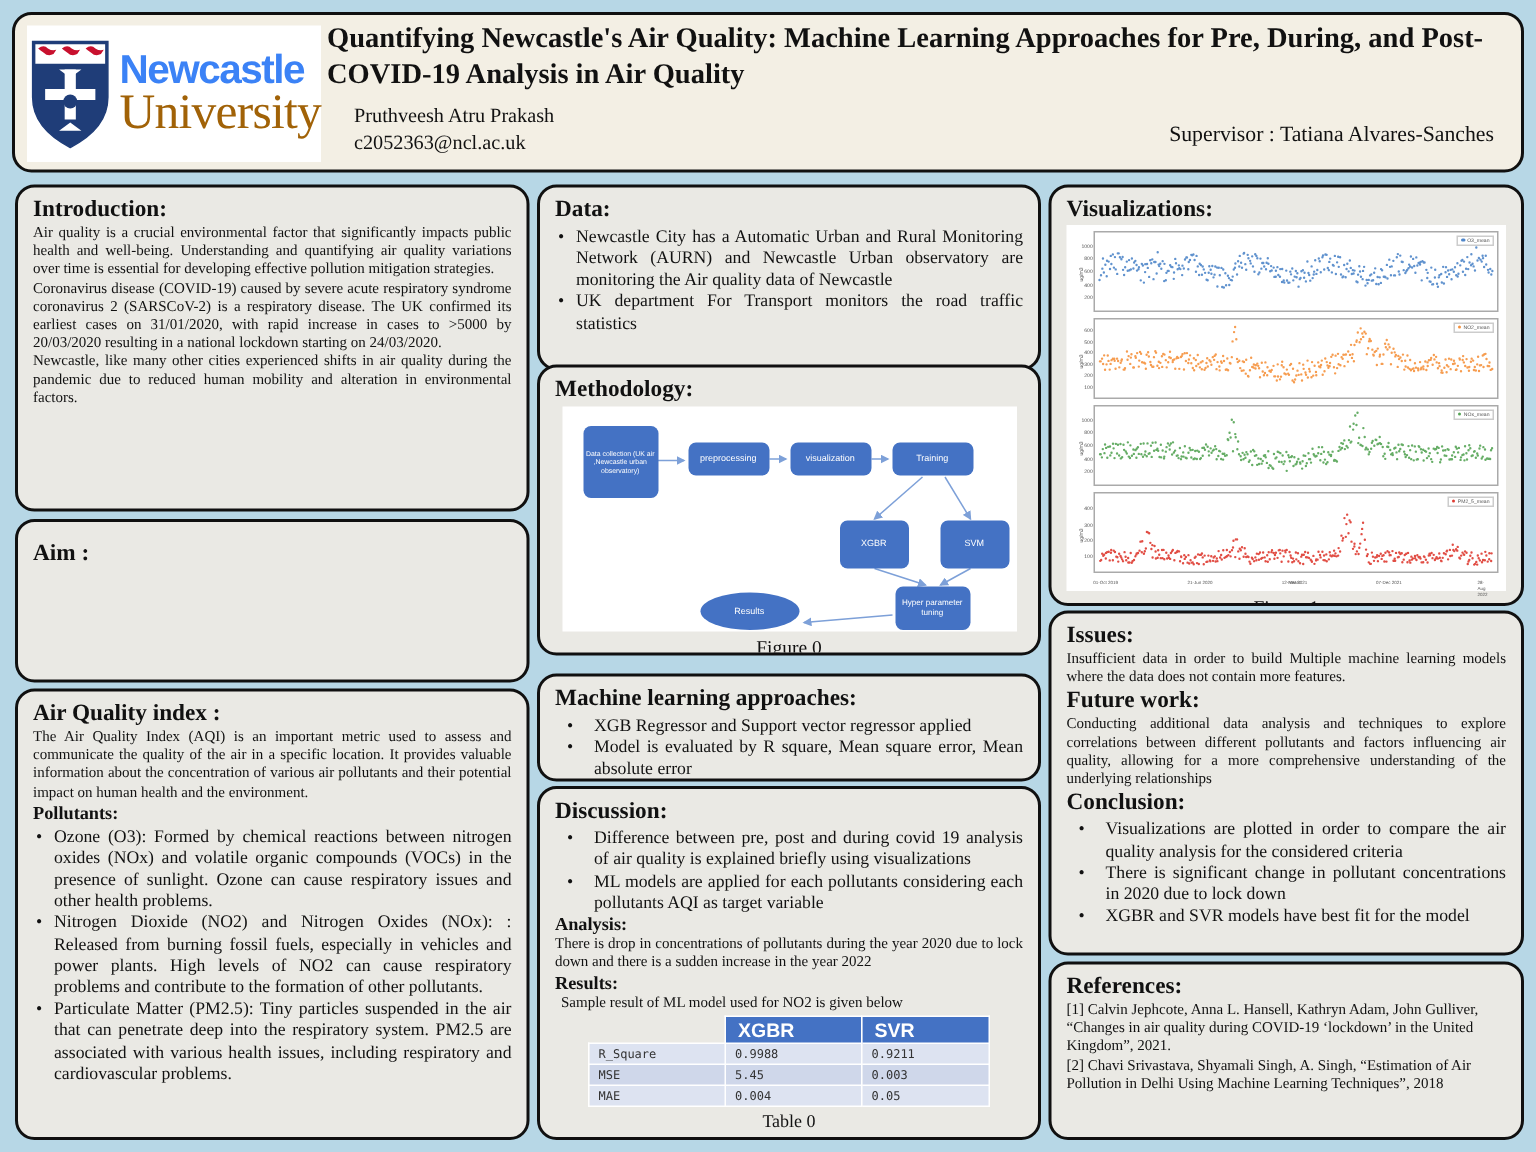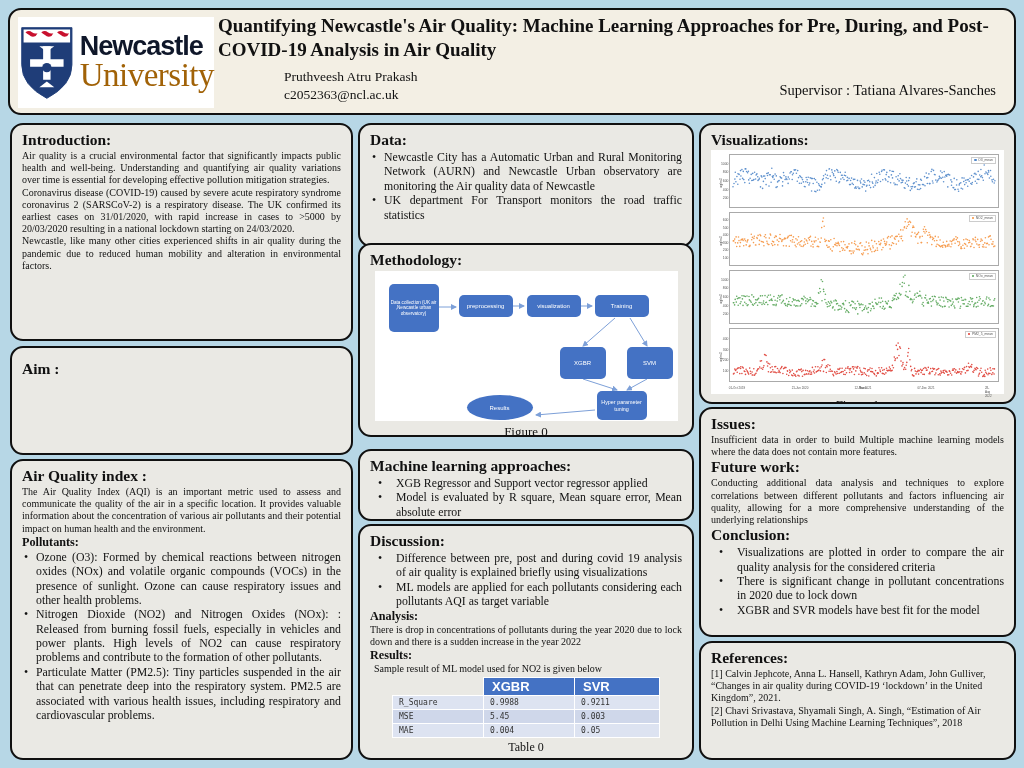--- a/index.html
+++ b/index.html
@@ -12,25 +12,25 @@
   .bullet{position:relative;padding-left:14px;font-size:11.8px;line-height:1.22;text-align:justify;}
   .bullet:before{content:"•";position:absolute;left:2px;}
   .bullet-wide{position:relative;padding-left:26px;font-size:11.8px;line-height:1.22;text-align:justify;}
   .bullet-wide:before{content:"•";position:absolute;left:8px;}
   .subhdr{font-weight:bold;font-size:12.2px;}
   
   #header{left:8px;top:8px;width:1008px;height:107px;background:#f3efe4;border:2px solid #101010;
           border-radius:13px;position:absolute;box-sizing:border-box;}
   #logo-box{position:absolute;left:8px;top:7px;width:196px;height:91px;background:#fff;display:flex;align-items:center;}
   #logo-text{line-height:0.95;margin-left:4px;}
-  #logo-text .l1{font-family:"Liberation Sans",sans-serif;font-weight:bold;font-size:27px;color:#0f172a;letter-spacing:-1px;}
+  #logo-text .l1{font-family:"Liberation Sans",sans-serif;font-weight:bold;font-size:27px;color:#3b82f6;letter-spacing:-1px;}
   #logo-text .l2{font-family:"Liberation Serif",serif;font-size:33px;color:#a16207;letter-spacing:-0.5px;}
   #poster-title{position:absolute;left:208px;right:8px;top:4px;text-align:left;font-weight:bold;
                 font-size:19px;line-height:1.25;}
-  #author-block{position:absolute;left:226px;top:58px;font-size:13.5px;line-height:1.3;margin-left:48px;}
+  #author-block{position:absolute;left:226px;top:58px;font-size:13.5px;line-height:1.3;}
   #supervisor{position:absolute;right:18px;top:72px;font-size:14.5px;}
   
   #fig0{position:relative;width:303px;height:150px;background:#fff;margin:2px auto 0 auto;}
   .fnode{position:absolute;background:#4472c4;color:#fff;border-radius:5px;display:flex;
          align-items:center;justify-content:center;text-align:center;
          font-family:"Liberation Sans",sans-serif;}
   .fig-caption{text-align:center;font-weight:normal;font-size:13px;margin-top:3px;}
   
   #tbl0{margin:2px auto 0 auto;border-collapse:collapse;font-family:"DejaVu Sans Mono",monospace;}
   #tbl0 th{background:#4472c4;color:#fff;font-family:"Liberation Sans",sans-serif;

